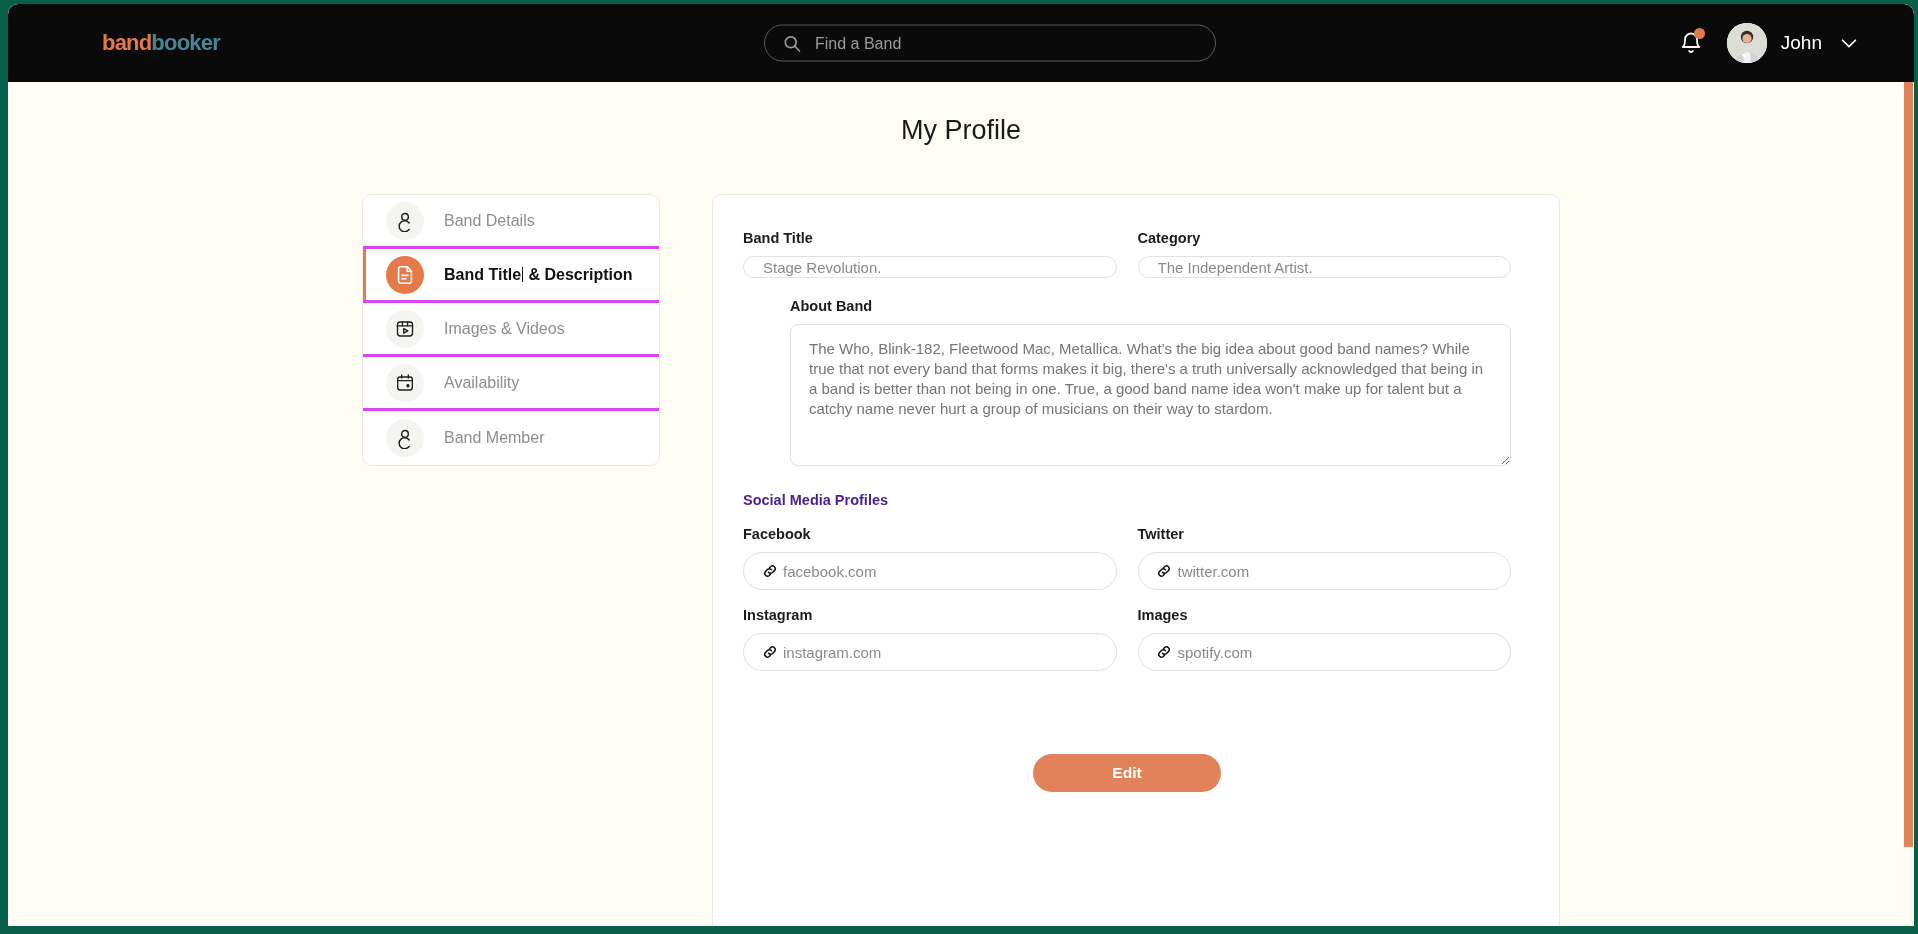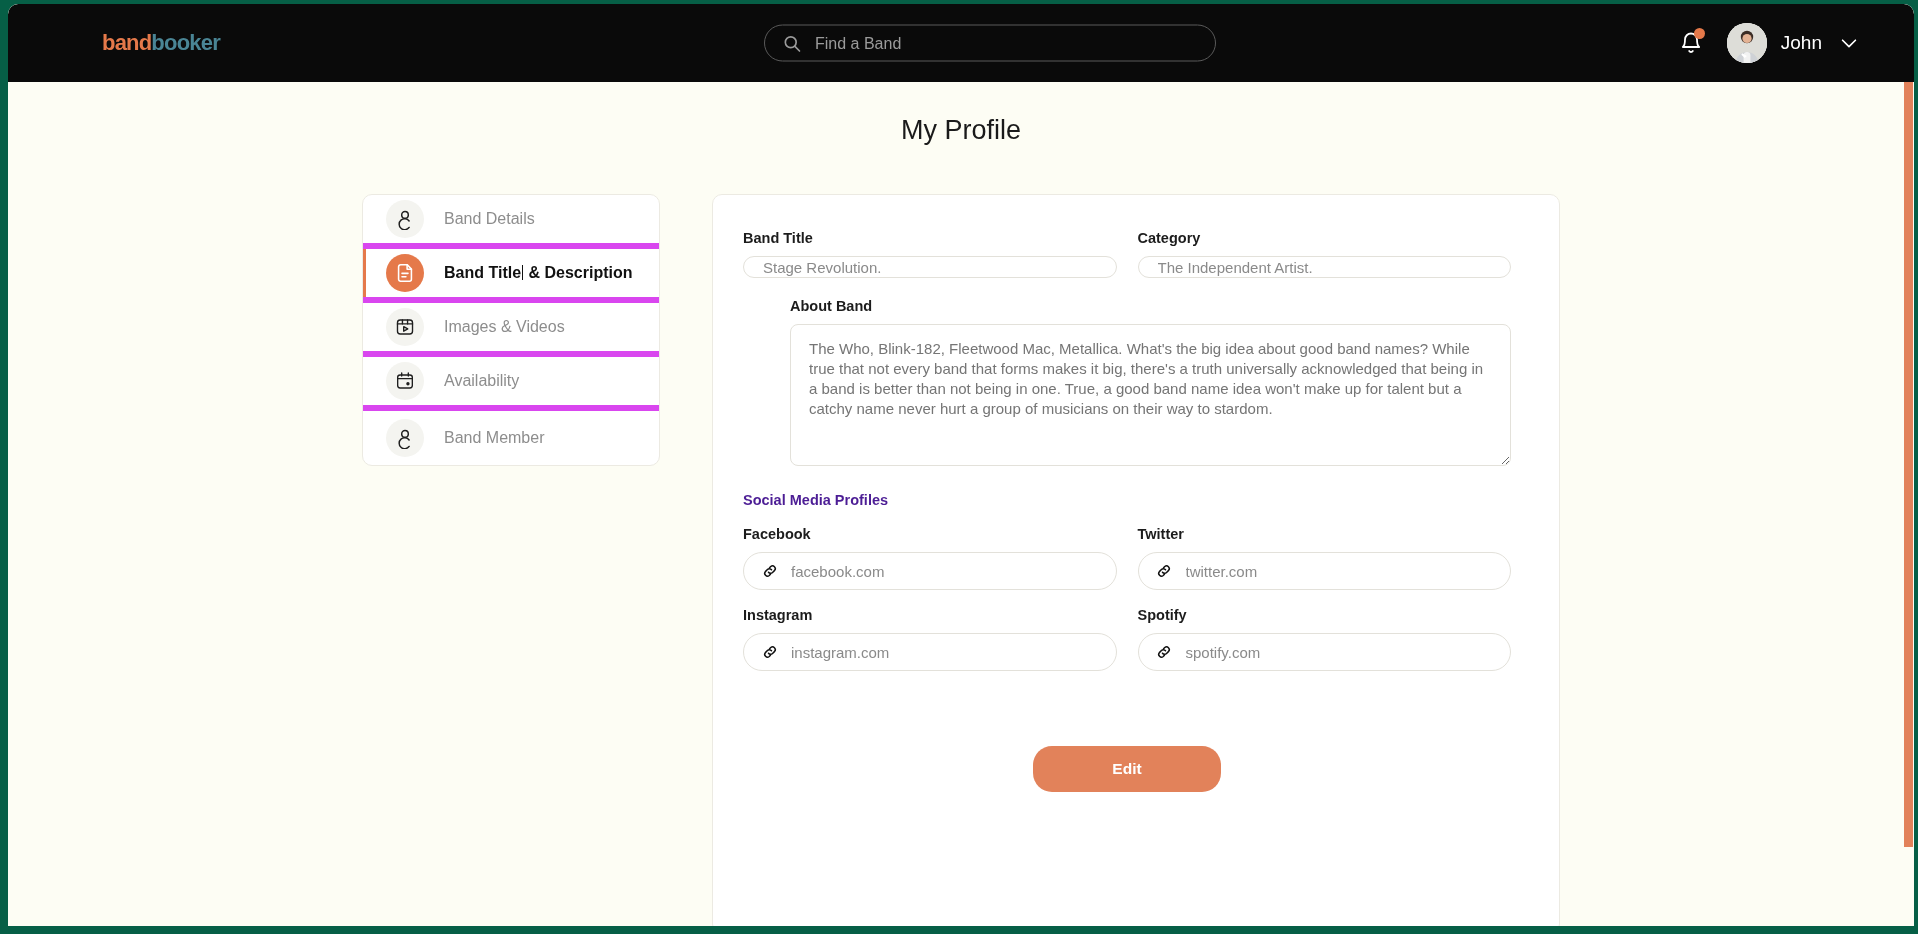--- a/index.html
+++ b/index.html
@@ -171,21 +171,21 @@
     flex-shrink: 0;
   }
   .sidebar-item {
     position: relative;
     display: flex;
     align-items: center;
     gap: 20px;
     height: 54px;
     padding: 0 14px 0 23px;
     cursor: pointer;
-    border-bottom: 6px solid #d946ef;
+    border-bottom: 3px solid #d946ef;
   }
   .sidebar-item:last-child { border-bottom: none; }
   .sidebar-item.active::before {
     content: "";
     position: absolute;
     left: 0; top: 0; bottom: 0;
     width: 3px;
     background: #e5794a;
   }
   .sidebar-icon {
@@ -290,21 +290,21 @@
     display: block;
   }
   .social-input-wrap {
     display: flex;
     align-items: center;
     height: 38px;
     border: 1px solid #e3e1da;
     border-radius: 20px;
     padding: 0 16px;
     background: #ffffff;
-    gap: 12px;
+    gap: 4px;
   }
   .link-icon {
     width: 19px; height: 19px;
     flex-shrink: 0;
     display: flex; align-items: center; justify-content: center;
   }
   .social-input {
     flex: 1;
     border: none;
     outline: none;
@@ -316,29 +316,30 @@
   }
   .social-input::placeholder { color: #8a8a8a; }
 
   #edit-button-row {
     display: flex;
     justify-content: center;
     margin-top: 75px;
   }
   #edit-button {
     width: 188px;
-    height: 46px;
+    height: 38px;
     background: #e2825a;
     color: #ffffff;
     border: none;
     border-radius: 19px;
     font-family: "Liberation Sans", sans-serif;
     font-size: 15.5px;
     font-weight: bold;
     cursor: pointer;
+    margin-top: 8px;
   }
 
   
   #scrollbar-track {
     position: absolute;
     top: 0; right: 0;
     width: 12px;
     height: 100%;
     background: transparent;
   }
@@ -529,21 +530,21 @@
                 <span class="link-icon">
                   <svg width="18" height="18" viewBox="0 0 24 24" fill="none" stroke="#111111" stroke-width="2" stroke-linecap="round" stroke-linejoin="round">
                     <path d="M10 13.6a3.6 3.6 0 0 0 5.4.4l2.8-2.8a3.7 3.7 0 0 0-5.2-5.2l-1.6 1.6"></path>
                     <path d="M14 10.4a3.6 3.6 0 0 0-5.4-.4l-2.8 2.8a3.7 3.7 0 0 0 5.2 5.2l1.6-1.6"></path>
                   </svg>
                 </span>
                 <input class="social-input" type="text" placeholder="instagram.com" style="">
               </div>
             </div>
             <div class="social-col">
-              <label class="social-label">Spotify</label>
+              <label class="social-label">Images</label>
               <div class="social-input-wrap">
                 <span class="link-icon">
                   <svg width="18" height="18" viewBox="0 0 24 24" fill="none" stroke="#111111" stroke-width="2" stroke-linecap="round" stroke-linejoin="round">
                     <path d="M10 13.6a3.6 3.6 0 0 0 5.4.4l2.8-2.8a3.7 3.7 0 0 0-5.2-5.2l-1.6 1.6"></path>
                     <path d="M14 10.4a3.6 3.6 0 0 0-5.4-.4l-2.8 2.8a3.7 3.7 0 0 0 5.2 5.2l1.6-1.6"></path>
                   </svg>
                 </span>
                 <input class="social-input" type="text" placeholder="spotify.com" style="">
               </div>
             </div>

